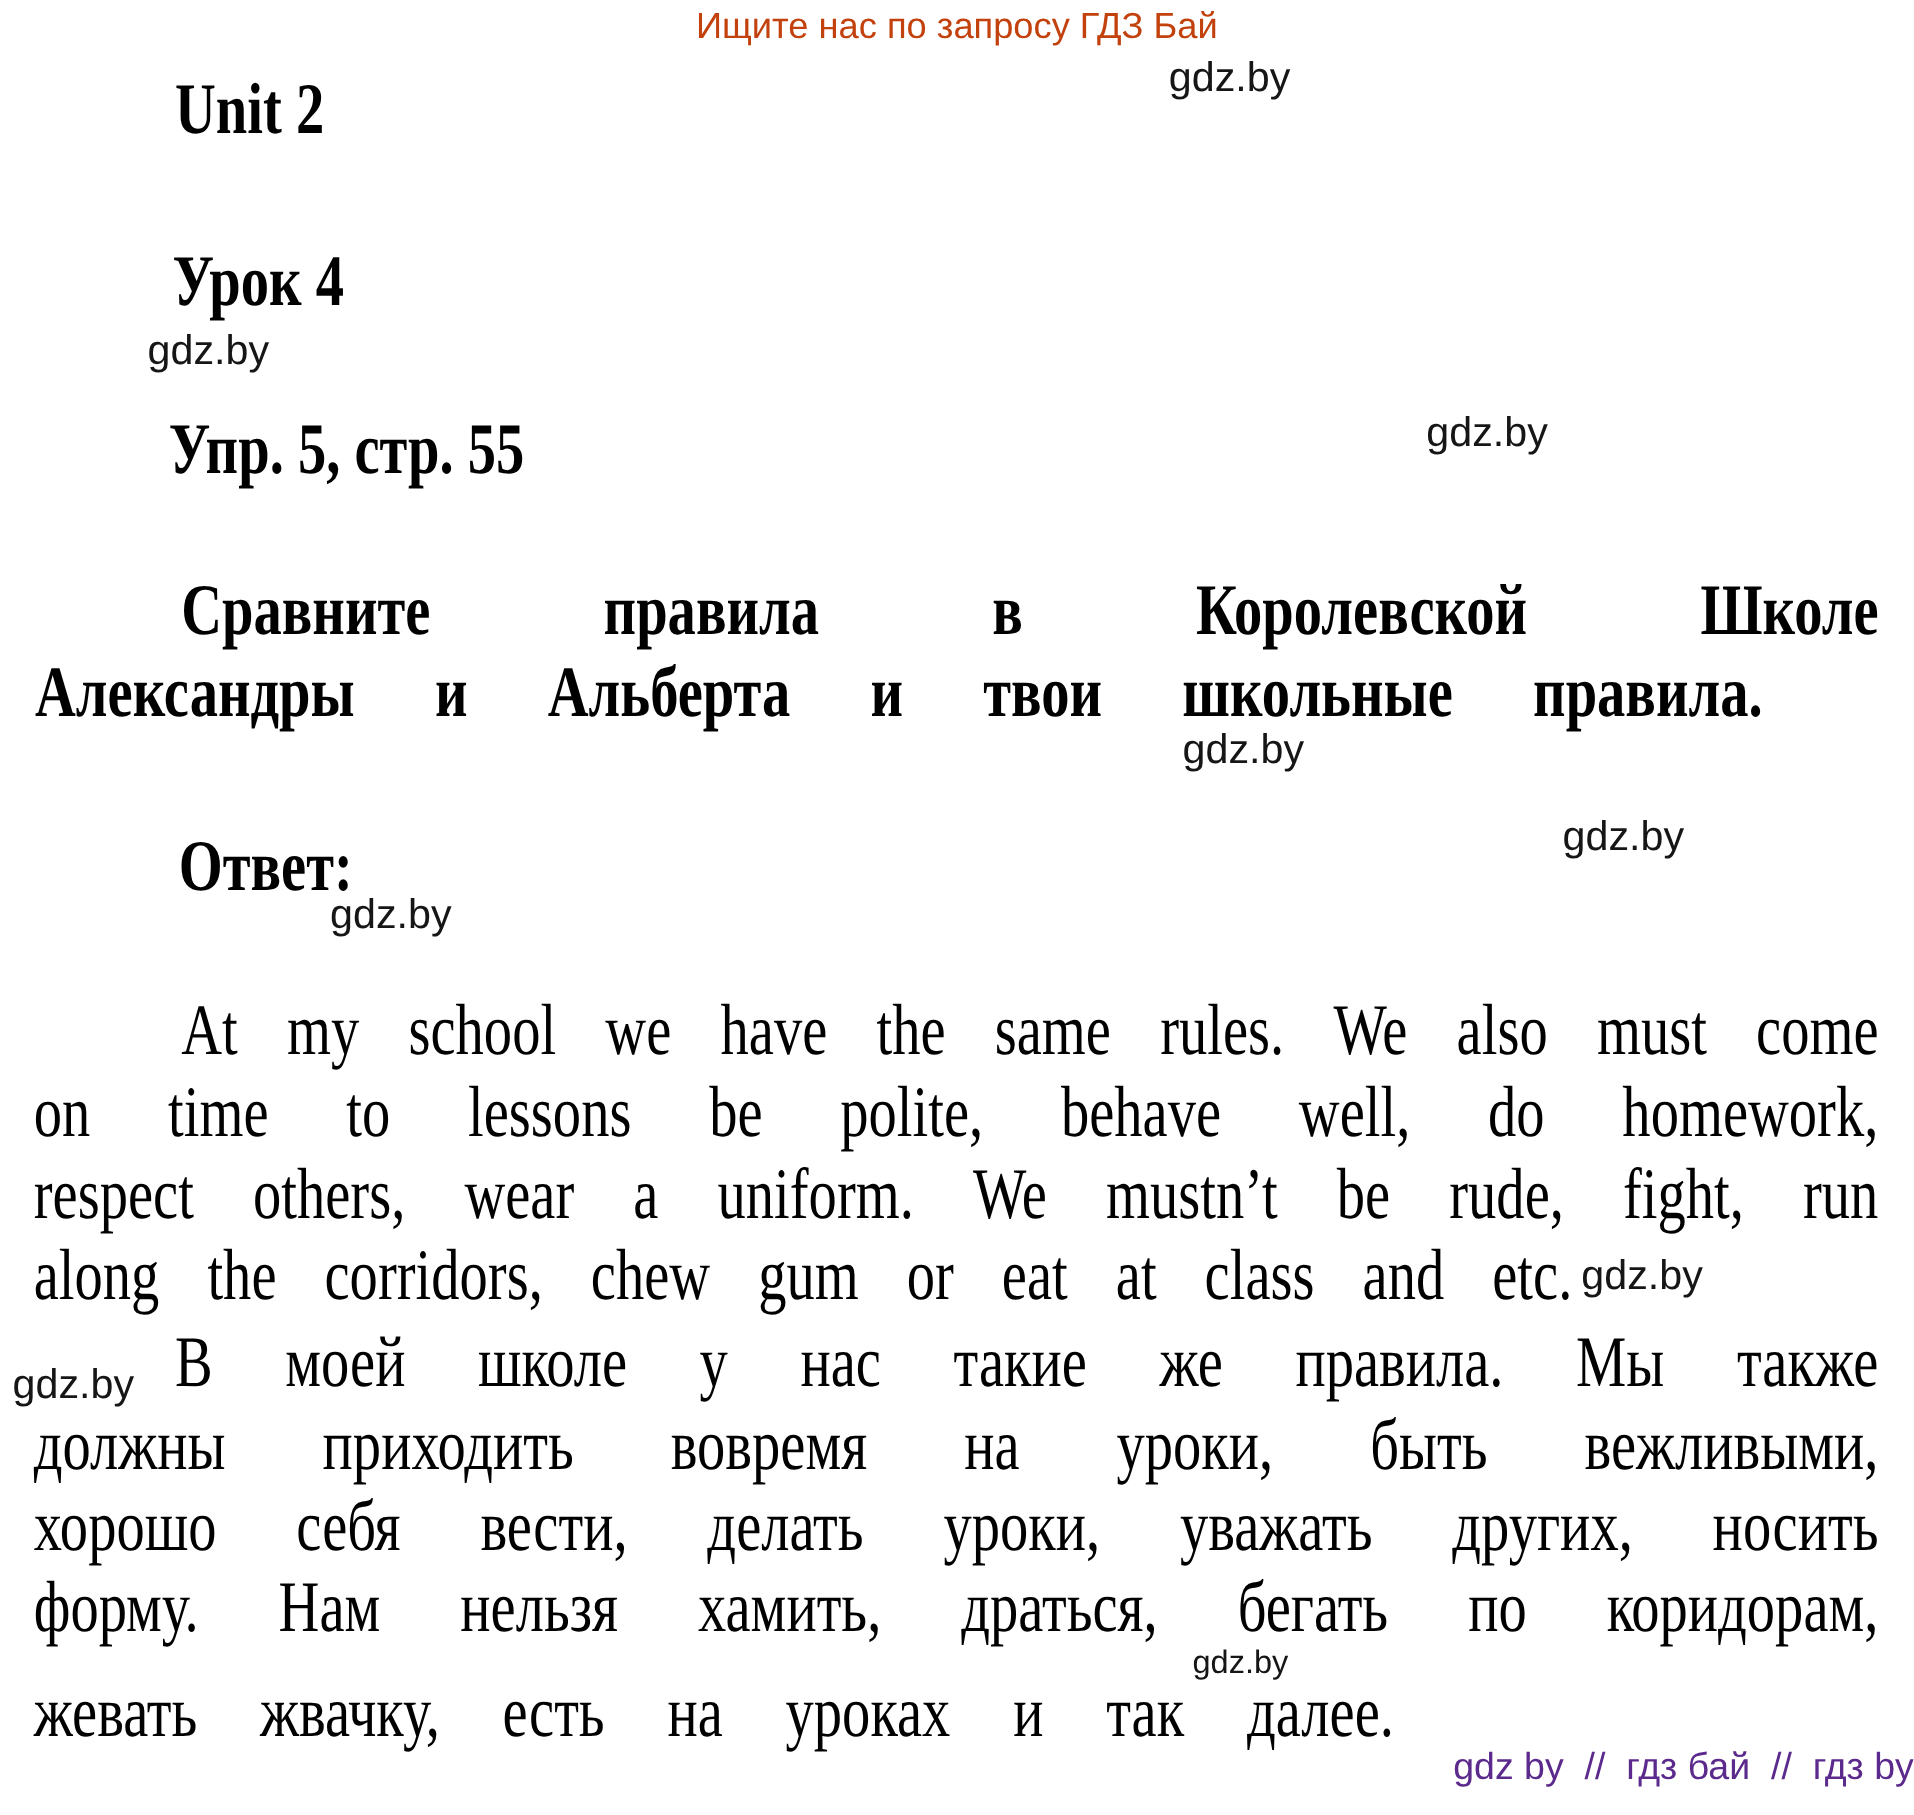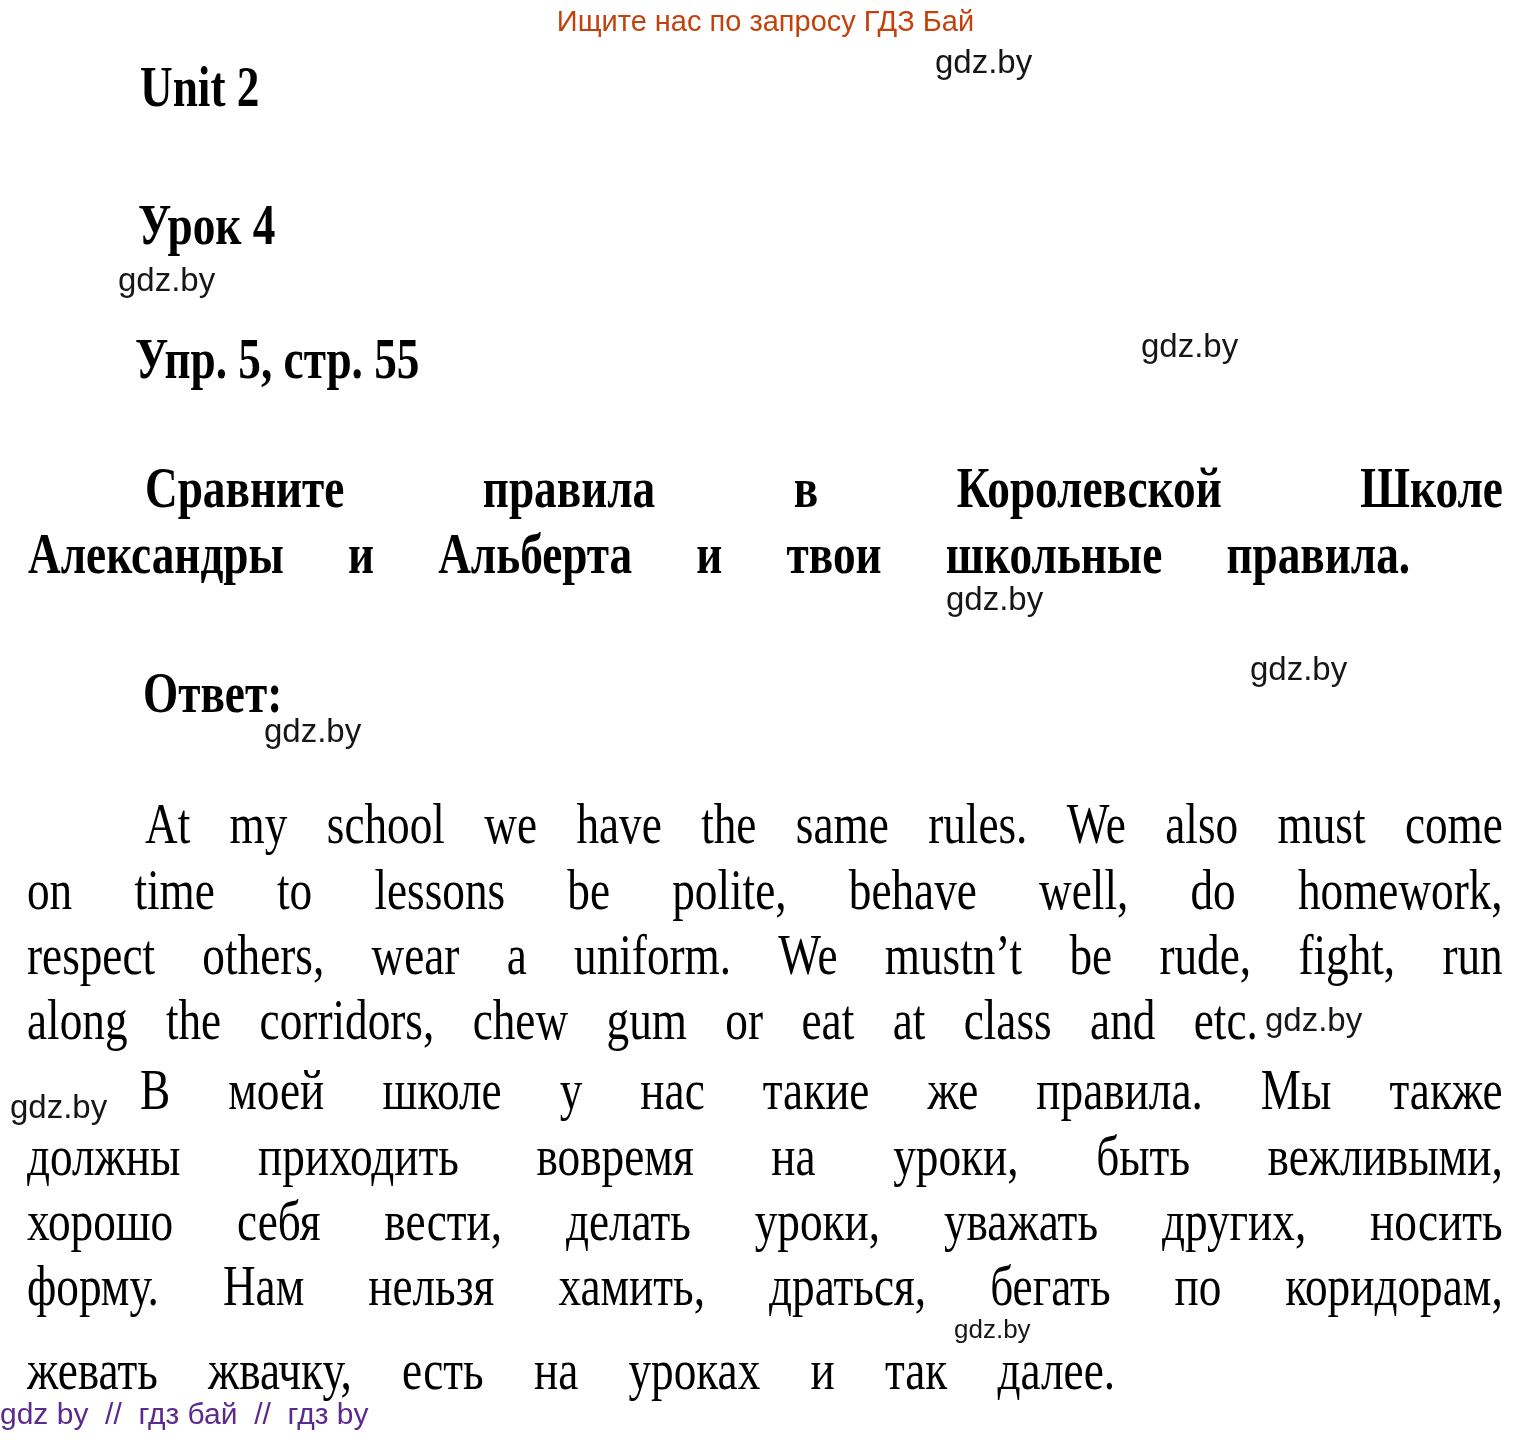--- a/index.html
+++ b/index.html
@@ -21,21 +21,21 @@
     white-space:nowrap;
   }
   .line{
     position:absolute;font-size:58px;line-height:1.12;white-space:nowrap;
   }
   .bold{font-weight:bold;}
   
   .cond{transform:scaleX(0.78);transform-origin:0 0;}
   .just{display:flex;justify-content:space-between;}
   .footer{
-    position:absolute;top:1396px;left:0;width:100%;text-align:left;
+    position:absolute;top:1396px;left:0;width:100%;text-align:right;
     font-family:"Liberation Sans",sans-serif;font-size:30px;line-height:1.2;
     white-space:pre;
   }
 </style>
 </head>
 <body>
 
 <div class="page">
 
   <div class="banner" style="color: #c2410c;">Ищите нас по запросу ГДЗ Бай</div>

